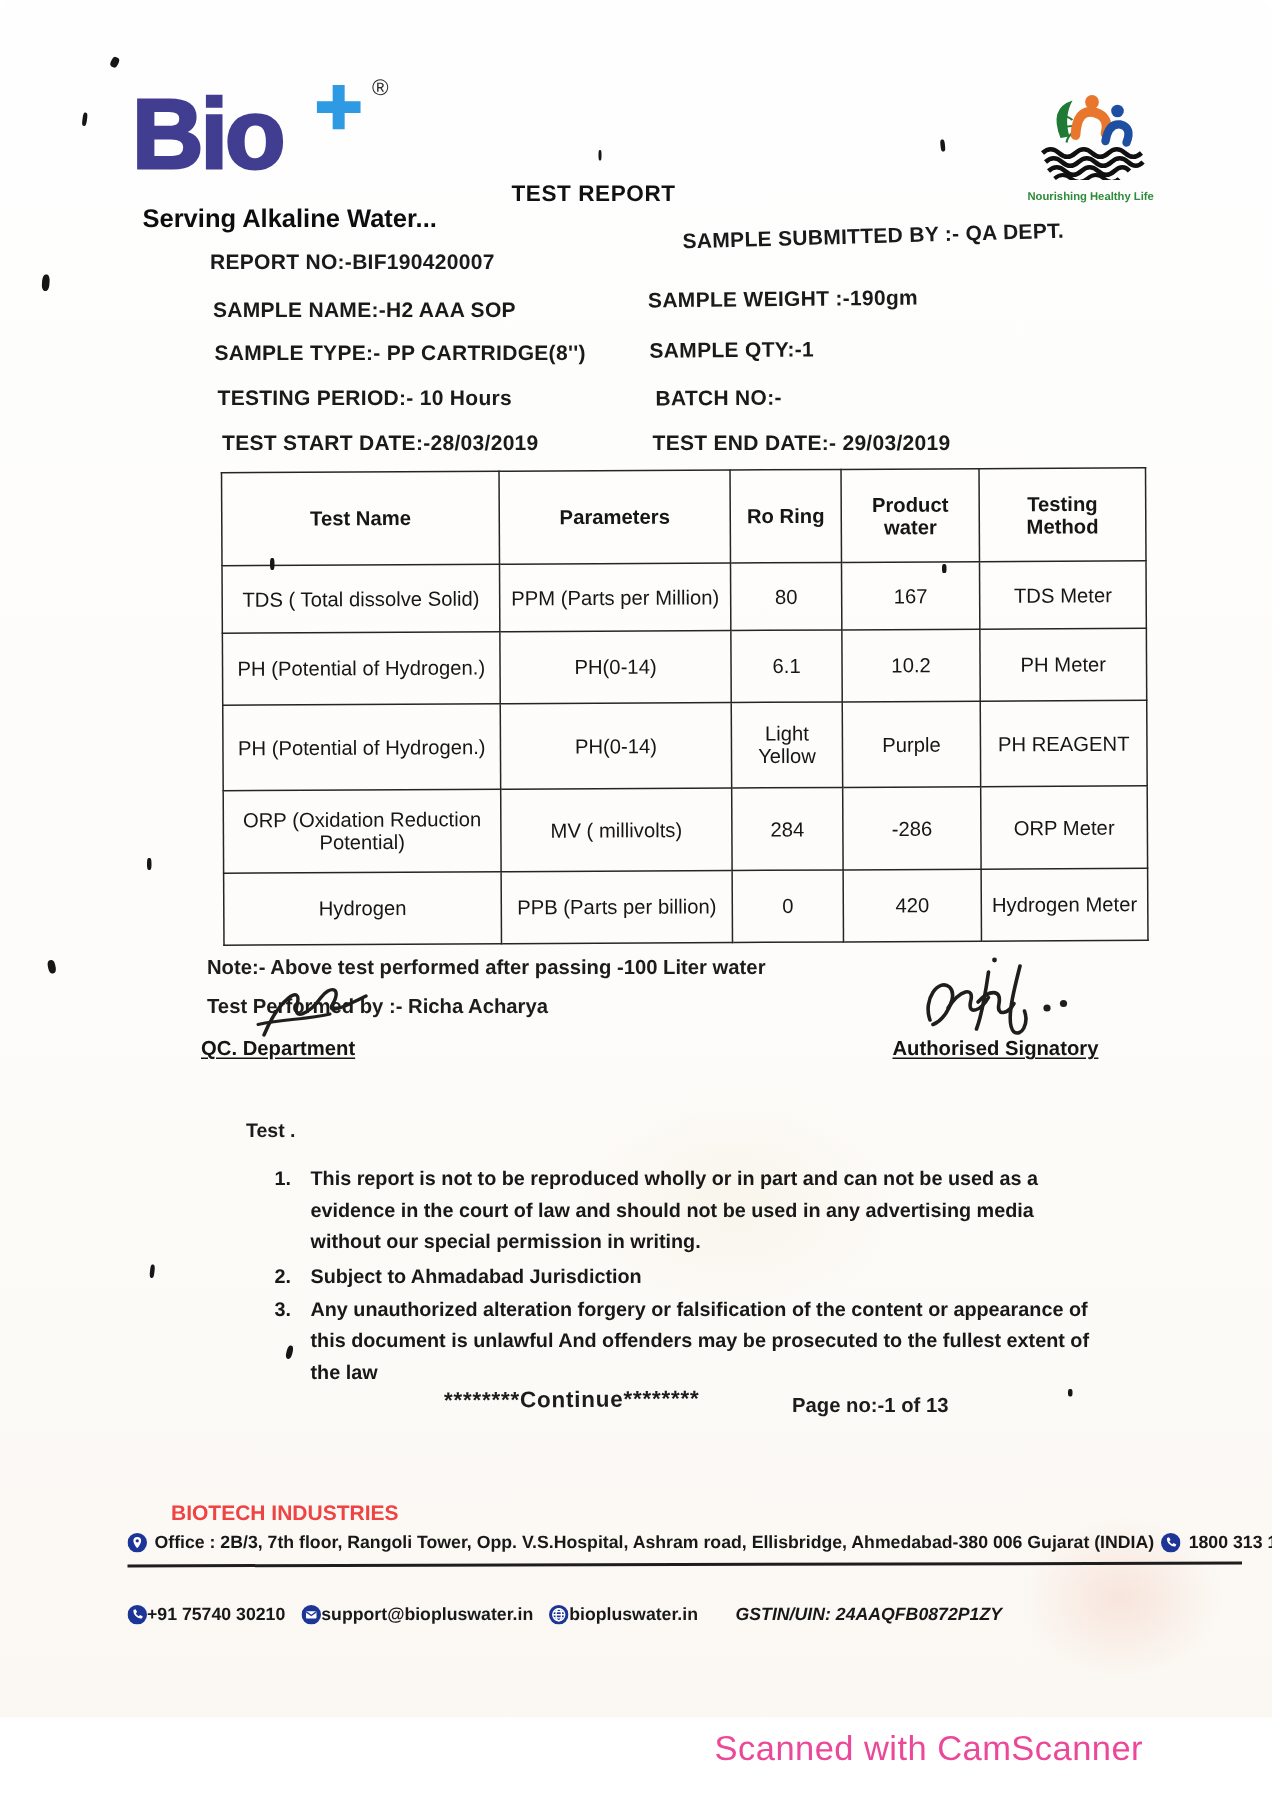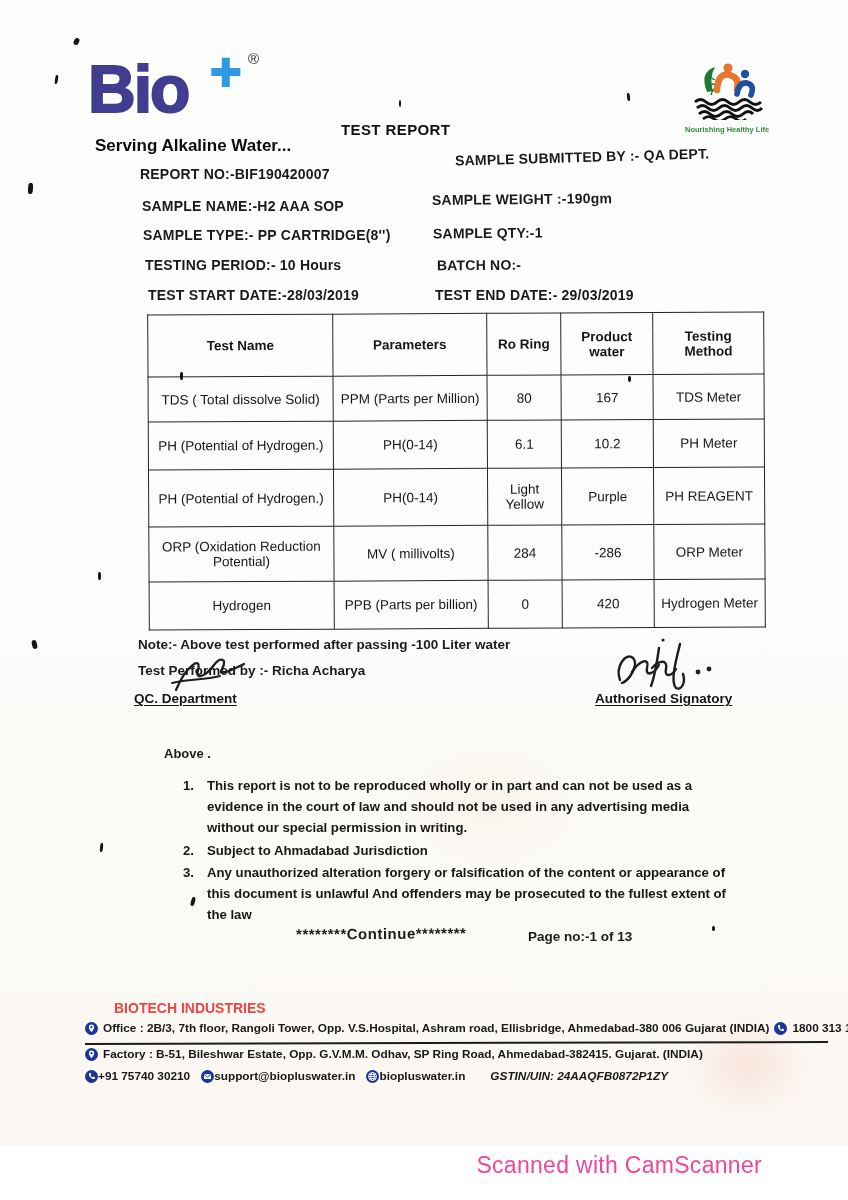--- a/index.html
+++ b/index.html
@@ -227,21 +227,21 @@
     <path d="M26 36 C34 24 44 21 41 32 C39 41 48 38 53 29" stroke="#1e1e1e" stroke-width="2.4" fill="none" stroke-linecap="round"></path>
     <path d="M53 12 C51 26 48 42 45 50" stroke="#1e1e1e" stroke-width="2.4" fill="none" stroke-linecap="round"></path>
     <path d="M46 32 C53 24 62 23 60 33 C58 42 66 40 70 33" stroke="#1e1e1e" stroke-width="2.4" fill="none" stroke-linecap="round"></path>
     <path d="M74 8 C70 24 64 46 70 52 C75 55 80 47 77 38" stroke="#1e1e1e" stroke-width="2.4" fill="none" stroke-linecap="round"></path>
     <circle cx="92" cy="36" r="2.4" fill="#1e1e1e"></circle>
     <circle cx="103" cy="33" r="2.4" fill="#1e1e1e"></circle>
     <circle cx="57" cy="4" r="1.6" fill="#1e1e1e"></circle>
   </svg>
   <div class="sig-label auth-label">Authorised Signatory</div>
 
-  <div class="notes-heading">Above .</div>
+  <div class="notes-heading">Test .</div>
   <div class="notes">
     <div class="note-item">
       <span class="note-num">1.</span>
       <span class="note-text">This report is not to be reproduced wholly or in part and can not be used as a evidence in the court of law and  should not be used in any advertising media without our special permission in writing.</span>
     </div>
     <div class="note-item">
       <span class="note-num">2.</span>
       <span class="note-text">Subject  to Ahmadabad Jurisdiction</span>
     </div>
     <div class="note-item">
@@ -268,30 +268,20 @@
       <svg width="13" height="13" viewBox="0 0 13 13">
           <circle cx="6.5" cy="6.5" r="6.5" fill="#1d3596"></circle>
           <path d="M4 3.4 l1.4 -0.6 1 1.8 -0.9 0.9 a5 5 0 0 0 2 2 l0.9 -0.9 1.8 1 -0.6 1.4 c-2.8 0.6 -6.2 -2.8 -5.6 -5.6 Z" fill="#fff"></path>
         </svg>
     </span>
     <span>1800 313 1983.</span>
   </div>
 
   <div class="footer-rule"></div>
 
-  <div class="contact-line cl-2">
-    <span class="c-icon">
-      <svg width="13" height="13" viewBox="0 0 13 13">
-          <circle cx="6.5" cy="6.5" r="6.5" fill="#1d3596"></circle>
-          <path d="M6.5 2.6 a2.6 2.6 0 0 1 2.6 2.6 c0 2 -2.6 5 -2.6 5 s-2.6 -3 -2.6 -5 a2.6 2.6 0 0 1 2.6 -2.6 Z" fill="#fff"></path>
-          <circle cx="6.5" cy="5.2" r="1.1" fill="#1d3596"></circle>
-        </svg>
-    </span>
-    <span>Factory : B-51, Bileshwar Estate, Opp. G.V.M.M. Odhav, SP Ring Road, Ahmedabad-382415. Gujarat. (INDIA)</span>
-  </div>
 
   <div class="contact-line cl-3">
     <span class="seg">
       <span class="c-icon">
         <svg width="13" height="13" viewBox="0 0 13 13">
             <circle cx="6.5" cy="6.5" r="6.5" fill="#1d3596"></circle>
             <path d="M4 3.4 l1.4 -0.6 1 1.8 -0.9 0.9 a5 5 0 0 0 2 2 l0.9 -0.9 1.8 1 -0.6 1.4 c-2.8 0.6 -6.2 -2.8 -5.6 -5.6 Z" fill="#fff"></path>
           </svg>
       </span>
       <span>+91 75740 30210</span>

